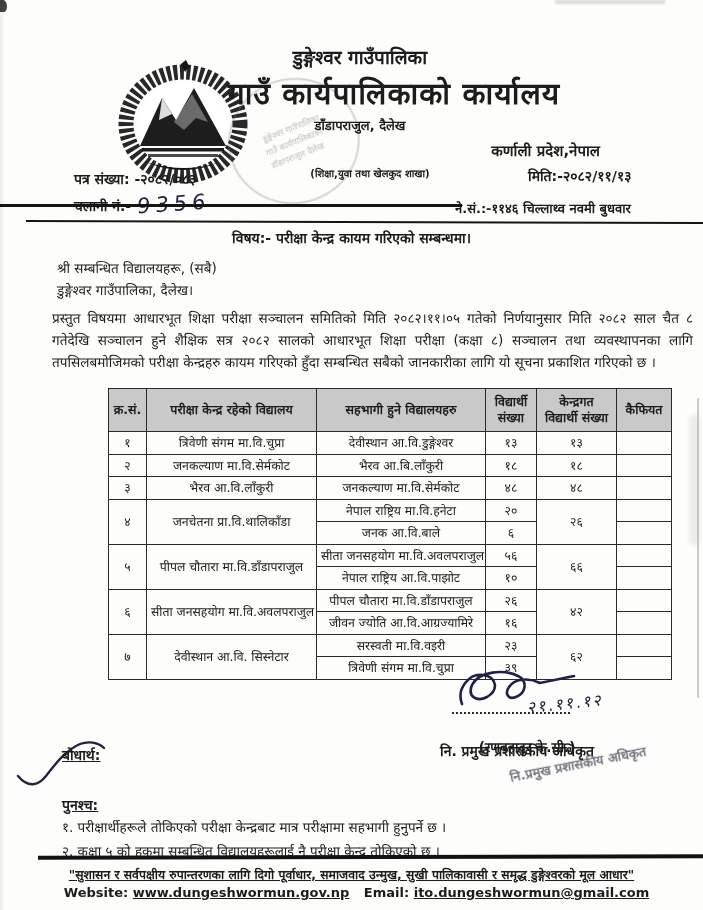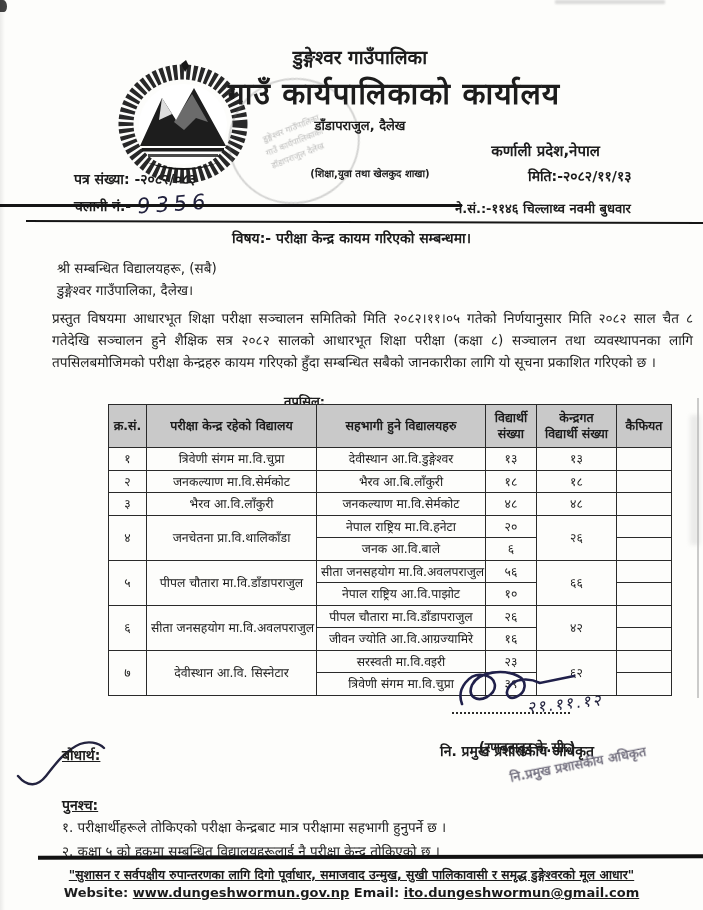--- a/index.html
+++ b/index.html
@@ -40,21 +40,21 @@
   .meta-ns{left:455px;top:199px;font-size:13px;font-weight:bold;}
   .rule-a{left:0;top:204px;width:462px;height:2.5px;background:#151515;}
   .rule-b{left:26px;top:221px;width:677px;height:2px;background:#151515;transform:rotate(.15deg);}
   
   .subject{left:0;top:228px;width:703px;font-size:14px;font-weight:600;}
   .addr1{left:57px;top:259px;font-size:13.5px;}
   .addr2{left:57px;top:281px;font-size:13.5px;}
   .body-par{left:52px;top:308px;width:641px;font-size:13.6px;line-height:1.6;text-align:justify;}
   .tbl-caption{left:0;top:392px;width:609px;font-size:13px;font-weight:bold;}
   
-  .tbl-wrap{left:80px;top:404px;padding-left:28px;}
+  .tbl-wrap{left:80px;top:388px;padding-left:28px;}
   table{border-collapse:collapse;table-layout:fixed;width:563px;background:#fdfdfb;}
   col.c-sn{width:38px;}col.c-center{width:170px;}col.c-part{width:169px;}
   col.c-num{width:51px;}col.c-total{width:80px;}col.c-rem{width:55px;}
   th,td{border:1.3px solid #2a2a2a;padding:0 4px;overflow:hidden;}
   th{background:#c9c9c9;font-size:12.5px;font-weight:bold;height:42px;line-height:1.25;text-align:center;white-space:normal;}
   td{font-size:12.3px;height:21.5px;white-space:nowrap;}
   td.num,td.sn,td.total{text-align:center;}
   td.name{text-align:center;}
   
   .sig-squiggle{left:452px;top:668px;}
@@ -72,21 +72,21 @@
   .cc-line{left:54px;top:771px;width:630px;font-size:13.5px;}
   .ps-head{left:62px;top:795px;font-size:14px;font-weight:bold;text-decoration:underline;}
   .ps-item1{left:62px;top:818px;width:620px;font-size:13.5px;}
   .ps-item2{left:62px;top:842px;width:620px;font-size:13.5px;}
   
   .f-rule{left:38px;top:855px;width:665px;height:3.5px;background:#121212;transform:rotate(-.15deg);}
   .f-motto{left:0;top:866px;width:703px;font-size:12.3px;font-weight:bold;}
   .f-motto span{text-decoration:underline;}
   .f-web{left:0;top:885px;width:703px;font-size:13px;font-weight:bold;}
   .f-web .lnk{text-decoration:underline;}
-  .f-web .lbl{}
+  .f-web .lbl{margin-left:10px;}
 </style>
 </head>
 <body>
 
 <div class="page">
 
   <div class="abs corner-speck"></div>
   <div class="abs top-smudge"></div>
   <div class="abs edge-left"></div>
   <div class="abs edge-right-soft"></div>

